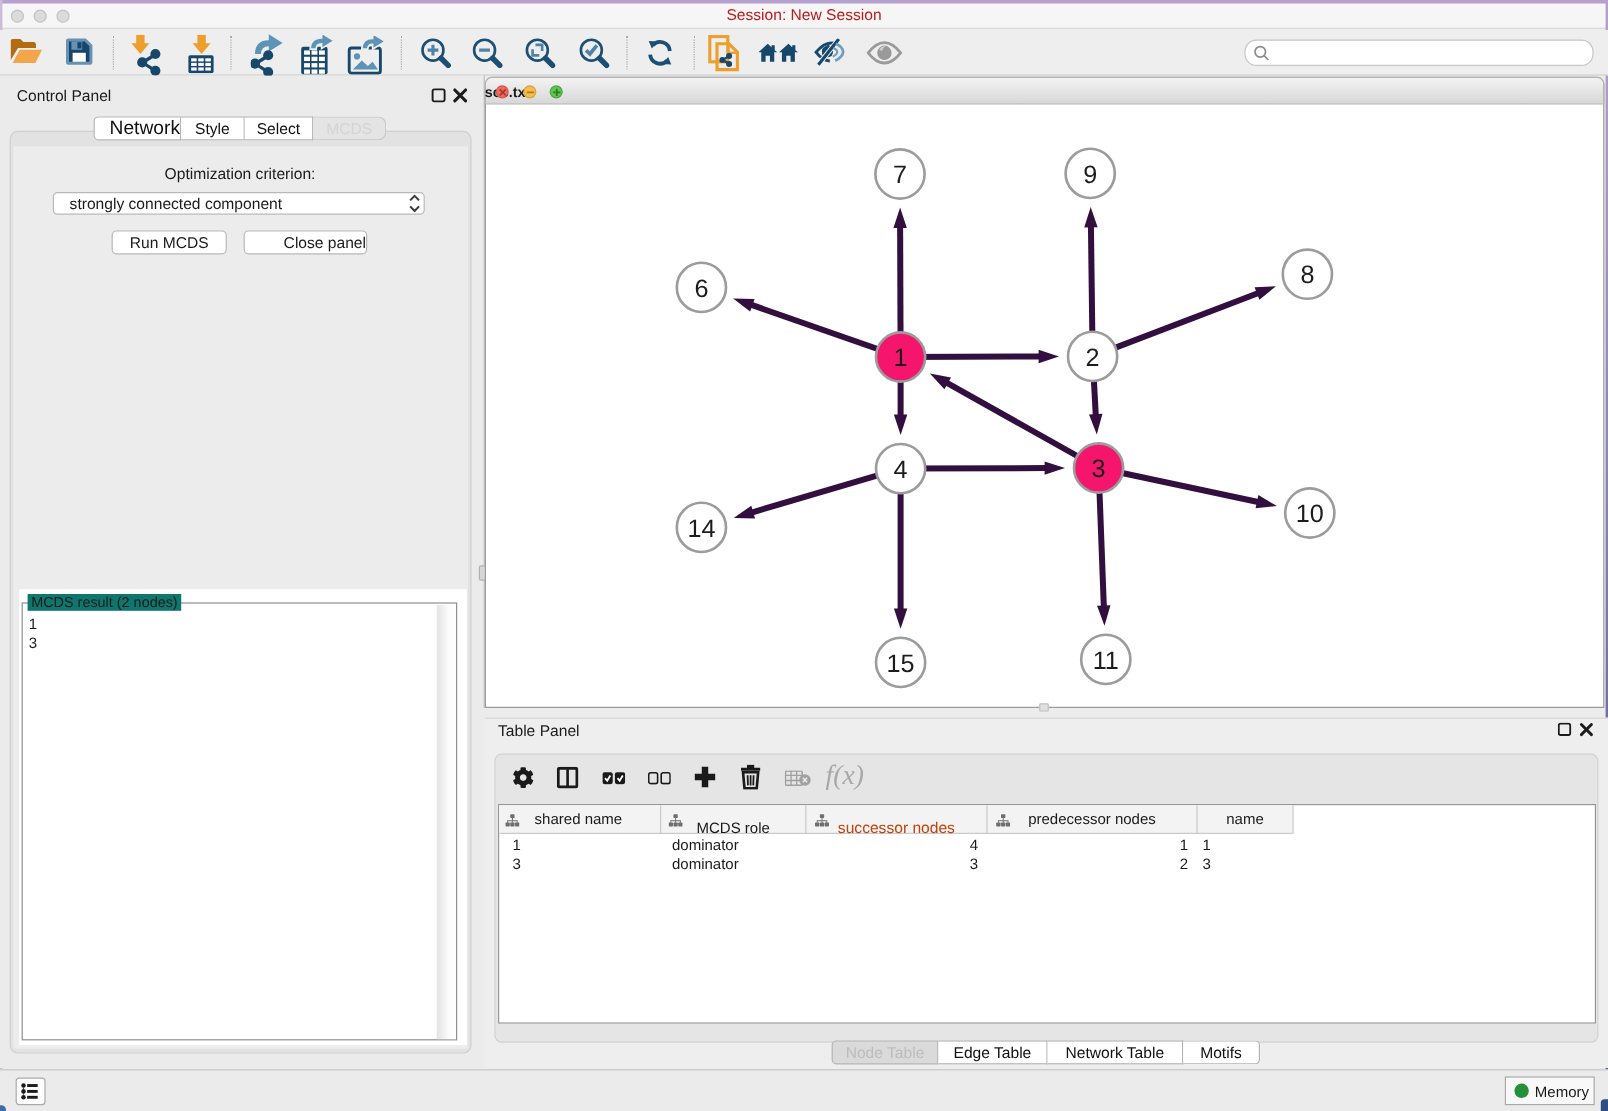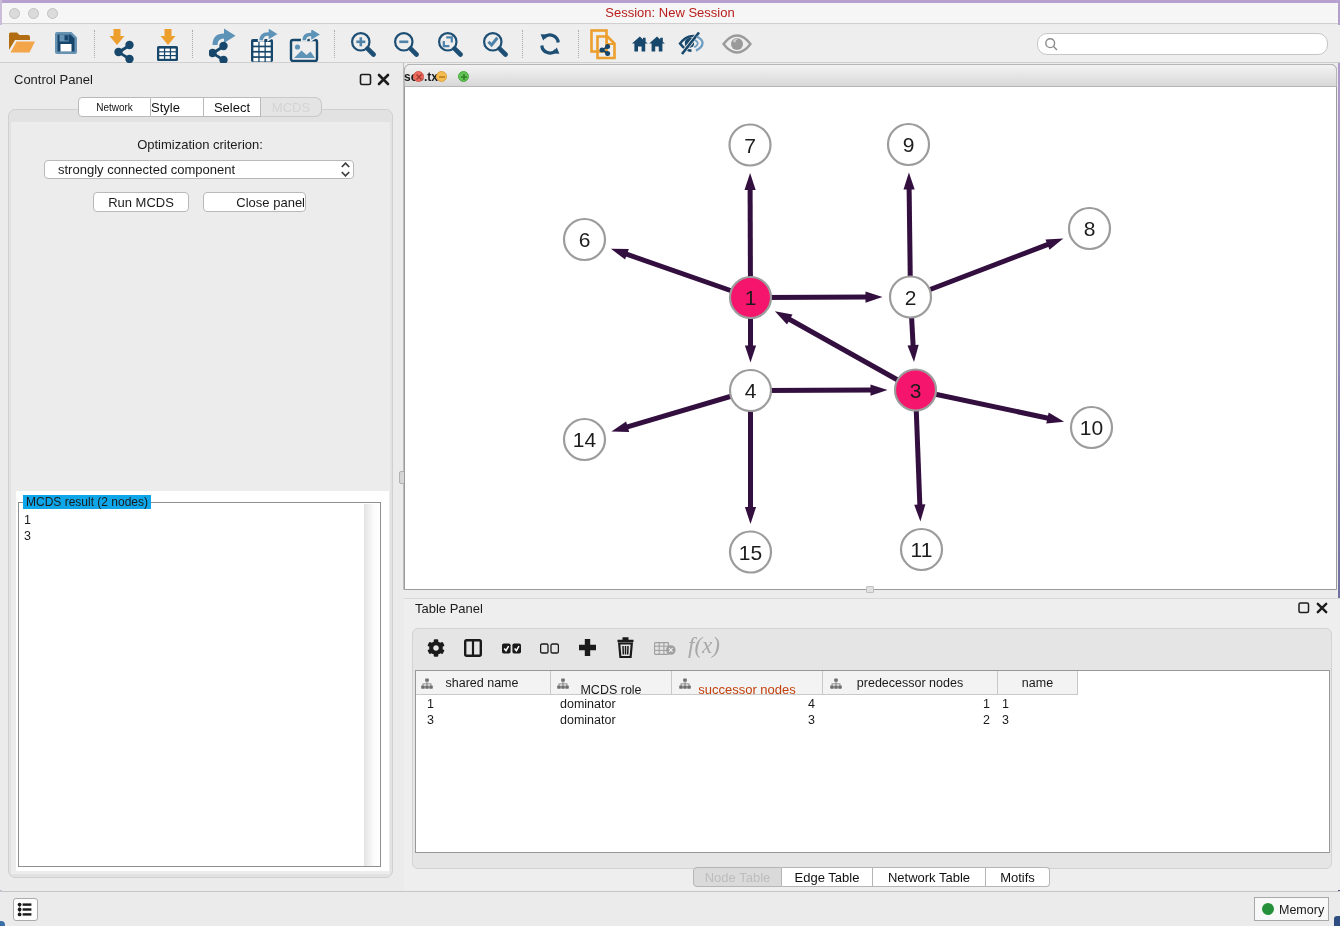--- a/index.html
+++ b/index.html
@@ -188,37 +188,37 @@
 <svg class="a" style="left:359px;top:73px" width="13" height="13" viewBox="0 0 13 13">
     <rect x="1.5" y="1.5" width="10" height="10" rx="1.5" fill="none" stroke="#1c1c1c" stroke-width="1.6"></rect>
   </svg>
 <svg class="a" style="left:377px;top:73px" width="13" height="13" viewBox="0 0 13 13">
     <path d="M2 2 L11 11 M11 2 L2 11" stroke="#1c1c1c" stroke-width="2.6" stroke-linecap="round"></path>
   </svg>
 
 <div class="a" style="left:8px;top:109px;width:385px;height:769px;background:#e2e2e2;border:1px solid #d0d0d0;border-radius:7px"></div>
 <div class="a" style="left:11px;top:122px;width:379px;height:752px;background:#ececec"></div>
 
-<div class="a" style="left:78px;top:97px;width:73px;height:20px;background:#fff;border:1px solid #b9b9b9;border-radius:4px 0 0 4px;font-size:10px;color:#111;text-align:center;line-height:19px">Network</div>
-<div class="a" style="left:151px;top:97px;width:53px;height:20px;background:#fff;border:1px solid #b9b9b9;border-left:none;font-size:13px;color:#111;text-align:left;line-height:19px">Style</div>
+<div class="a" style="left:78px;top:97px;width:73px;height:20px;background:#fff;border:1px solid #b9b9b9;border-radius:4px 0 0 4px;font-size:16px;color:#111;text-align:right;line-height:19px">Network</div>
+<div class="a" style="left:151px;top:97px;width:53px;height:20px;background:#fff;border:1px solid #b9b9b9;border-left:none;font-size:13px;color:#111;text-align:center;line-height:19px">Style</div>
 <div class="a" style="left:204px;top:97px;width:57px;height:20px;background:#fff;border:1px solid #b9b9b9;border-left:none;font-size:13px;color:#111;text-align:center;line-height:19px">Select</div>
 <div class="a" style="left:261px;top:97px;width:61px;height:20px;background:#e4e4e4;border:1px solid #c9c9c9;border-left:none;border-radius:0 7px 7px 0;font-size:13px;color:#d4d4d4;text-align:center;line-height:19px">MCDS</div>
 
 <div class="a" style="left:0;top:137px;width:400px;text-align:center;font-size:13px;color:#1b1b1b">Optimization criterion:</div>
 <div class="a" style="left:44px;top:160px;width:310px;height:19px;background:#fff;border:1px solid #b9b9b9;border-radius:4px;font-size:13px;color:#1b1b1b;line-height:18px;padding-left:13px">strongly connected component</div>
 <svg class="a" style="left:340px;top:162px" width="11" height="15" viewBox="0 0 11 15">
     <path d="M1.8 5 L5.5 1.2 L9.2 5" fill="none" stroke="#3c3c3c" stroke-width="1.7"></path>
     <path d="M1.8 10 L5.5 13.8 L9.2 10" fill="none" stroke="#3c3c3c" stroke-width="1.7"></path>
   </svg>
 <div class="a" style="left:93px;top:192px;width:96px;height:20px;background:#fff;border:1px solid #b9b9b9;border-radius:4px;font-size:13px;color:#1b1b1b;text-align:center;line-height:19px">Run MCDS</div>
 <div class="a" style="left:203px;top:192px;width:103px;height:20px;background:#fff;border:1px solid #b9b9b9;border-radius:4px;font-size:13px;color:#1b1b1b;text-align:right;line-height:19px">Close panel</div>
 
 <div class="a" style="left:16px;top:491px;width:373px;height:380px;background:#fff"></div>
 <div class="a" style="left:18px;top:502px;width:363px;height:365px;border:1px solid #8f8f8f"></div>
-<div class="a" style="left:23px;top:495px;background:#0ea5e9;padding:0 3px;font-size:12px;color:#1b1b1b">MCDS result (2 nodes)</div>
+<div class="a" style="left:23px;top:495px;background:#0f766e;padding:0 3px;font-size:12px;color:#1b1b1b">MCDS result (2 nodes)</div>
 <div class="a" style="left:364px;top:504px;width:16px;height:362px;background:linear-gradient(90deg,#e3e3e3,#fbfbfb 60%,#ffffff)"></div>
 <div class="a" style="left:24px;top:512px;font-size:12.5px;color:#1b1b1b;line-height:16px">1<br>3</div>
 
 <div class="a" style="left:403px;top:63px;width:1px;height:527px;background:#bdbdbd"></div>
 <div class="a" style="left:399px;top:471px;width:7px;height:13px;background:#d6d6d6;border:1px solid #b1b1b1;border-radius:2px"></div>
 
 <div class="a" style="left:404px;top:64px;width:933px;height:526px;background:#fff;border:1px solid #9b9b9b;border-radius:6px 6px 0 0"></div>
 <div class="a" style="left:404px;top:64px;width:933px;height:23px;background:linear-gradient(#f3f3f3,#d8d8d8);border:1px solid #b6b6b6;border-radius:6px 6px 0 0"></div>
 <div class="a" style="left:404px;top:70px;width:911px;text-align:left;font-size:12px;font-weight:bold;color:#1a1a1a">scc.txt</div>
 <div class="a tl" style="left:413px;top:71px;width:11px;height:11px;background:#ee6a5e;border:1px solid #d3584c"></div>

